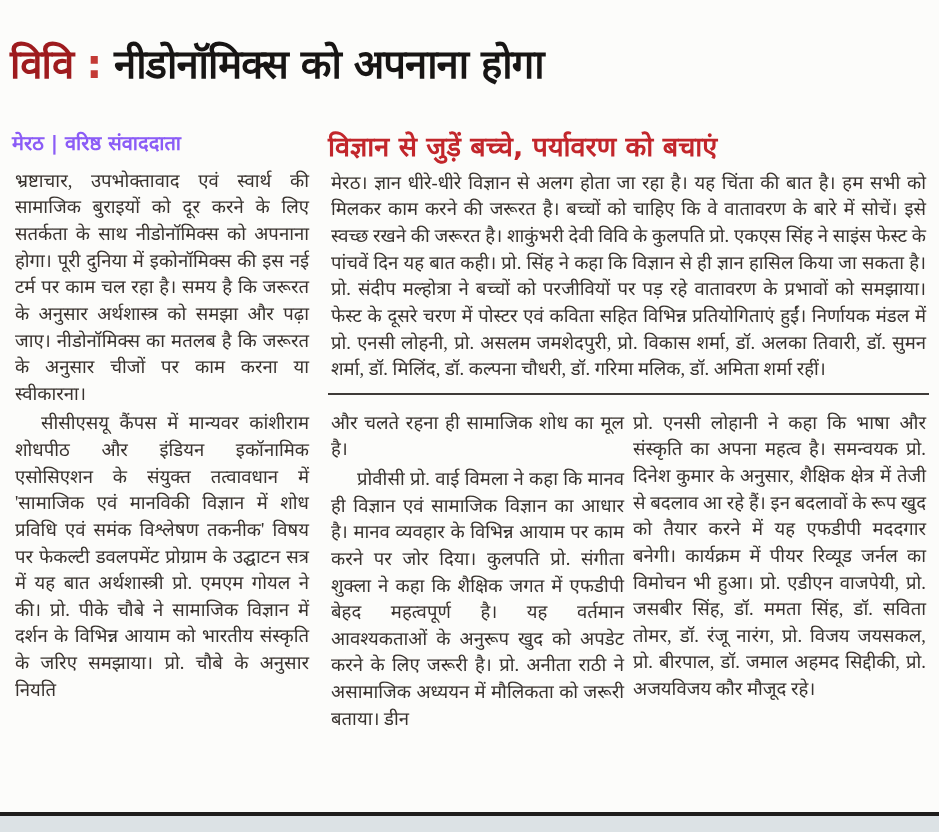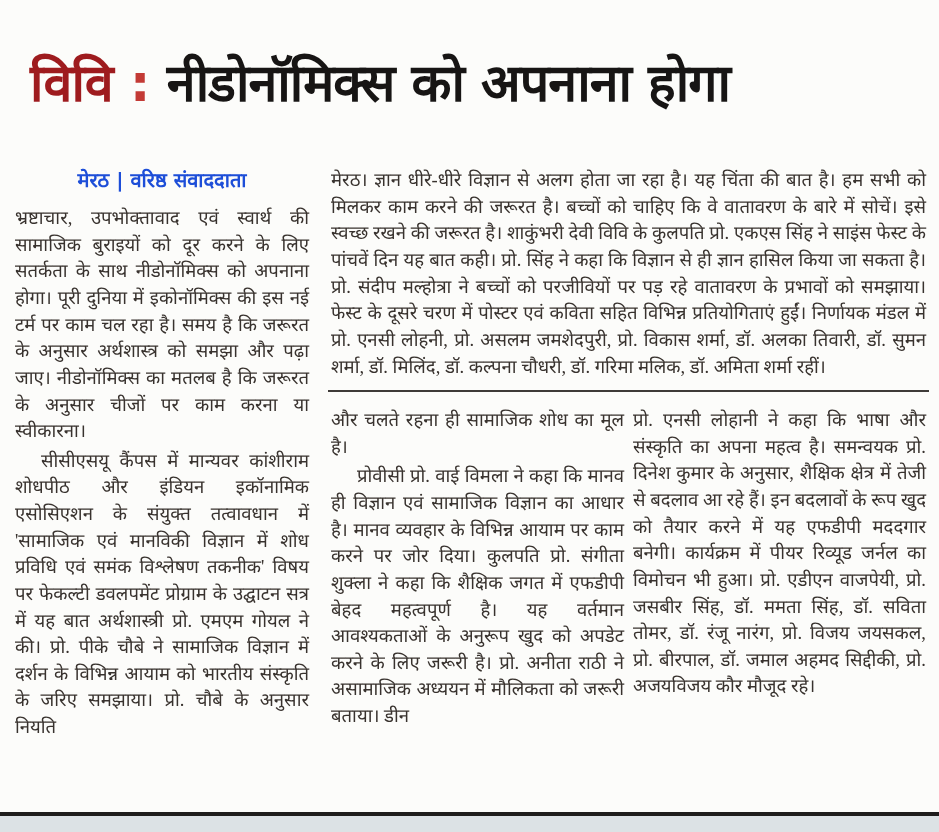--- a/index.html
+++ b/index.html
@@ -13,48 +13,46 @@
     width:939px;height:832px;
     background:#fcfcfa;
     overflow:hidden;
     font-family:"Liberation Serif", serif;
     color:var(--body);
     box-sizing:border-box;
   }
   .headline{
     padding:2px 10px 0 10px;
     font-family:"DejaVu Sans", sans-serif;
-    font-size:52px;
+    font-size:40px;
     font-weight:bold;
     line-height:1.78;
     letter-spacing:-1px;
     color:#171514;
     white-space:nowrap;
-    margin-left:20px;
   }
   .headline .accent{color:var(--accent);}
   .headline .sep{color:#c33a35;font-weight:bold;}
   .content{
     display:flex;
     padding:0 10px 0 12px;
     box-sizing:border-box;
     gap:16px;
   }
   .col-left{
     width:300px;
     flex:0 0 300px;
   }
   .byline{
     font-family:"DejaVu Sans", sans-serif;
     font-weight:bold;
     font-size:20px;
-    color:#1d4ed8;
+    color:#8b5cf6;
     margin:2px 0 12px 0;
     white-space:nowrap;
-    text-align:center;
   }
   .right-area{flex:1;min-width:0;}
   .subheadline{
     font-family:"DejaVu Sans", sans-serif;
     font-weight:bold;
     font-size:27px;
     color:var(--subhead);
     margin:0 0 6px 0;
     white-space:nowrap;
   }
@@ -98,20 +96,21 @@
 
   <div class="content">
 
     <div class="col-left">
       <div class="byline">मेरठ | वरिष्ठ संवाददाता</div>
       <p class="body-par">भ्रष्टाचार, उपभोक्तावाद एवं स्वार्थ की सामाजिक बुराइयों को दूर करने के लिए सतर्कता के साथ नीडोनॉमिक्स को अपनाना होगा। पूरी दुनिया में इकोनॉमिक्स की इस नई टर्म पर काम चल रहा है। समय है कि जरूरत के अनुसार अर्थशास्त्र को समझा और पढ़ा जाए। नीडोनॉमिक्स का मतलब है कि जरूरत के अनुसार चीजों पर काम करना या स्वीकारना।</p>
       <p class="body-par">सीसीएसयू कैंपस में मान्यवर कांशीराम शोधपीठ और इंडियन इकॉनामिक एसोसिएशन के संयुक्त तत्वावधान में 'सामाजिक एवं मानविकी विज्ञान में शोध प्रविधि एवं समंक विश्लेषण तकनीक' विषय पर फेकल्टी डवलपमेंट प्रोग्राम के उद्घाटन सत्र में यह बात अर्थशास्त्री प्रो. एमएम गोयल ने की। प्रो. पीके चौबे ने सामाजिक विज्ञान में दर्शन के विभिन्न आयाम को भारतीय संस्कृति के जरिए समझाया। प्रो. चौबे के अनुसार नियति</p>
     </div>
 
     <div class="right-area">
+      <h2 class="subheadline">विज्ञान से जुड़ें बच्चे, पर्यावरण को बचाएं</h2>
       <p class="body-par lead-par">मेरठ। ज्ञान धीरे-धीरे विज्ञान से अलग होता जा रहा है। यह चिंता की बात है। हम सभी को मिलकर काम करने की जरूरत है। बच्चों को चाहिए कि वे वातावरण के बारे में सोचें। इसे स्वच्छ रखने की जरूरत है। शाकुंभरी देवी विवि के कुलपति प्रो. एकएस सिंह ने साइंस फेस्ट के पांचवें दिन यह बात कही। प्रो. सिंह ने कहा कि विज्ञान से ही ज्ञान हासिल किया जा सकता है। प्रो. संदीप मल्होत्रा ने बच्चों को परजीवियों पर पड़ रहे वातावरण के प्रभावों को समझाया। फेस्ट के दूसरे चरण में पोस्टर एवं कविता सहित विभिन्न प्रतियोगिताएं हुईं। निर्णायक मंडल में प्रो. एनसी लोहनी, प्रो. असलम जमशेदपुरी, प्रो. विकास शर्मा, डॉ. अलका तिवारी, डॉ. सुमन शर्मा, डॉ. मिलिंद, डॉ. कल्पना चौधरी, डॉ. गरिमा मलिक, डॉ. अमिता शर्मा रहीं।</p>
 
       <hr class="divider-rule">
 
       <div class="two-cols">
         <div class="col">
           <p class="body-par">और चलते रहना ही सामाजिक शोध का मूल है।</p>
           <p class="body-par">प्रोवीसी प्रो. वाई विमला ने कहा कि मानव ही विज्ञान एवं सामाजिक विज्ञान का आधार है। मानव व्यवहार के विभिन्न आयाम पर काम करने पर जोर दिया। कुलपति प्रो. संगीता शुक्ला ने कहा कि शैक्षिक जगत में एफडीपी बेहद महत्वपूर्ण है। यह वर्तमान आवश्यकताओं के अनुरूप खुद को अपडेट करने के लिए जरूरी है। प्रो. अनीता राठी ने असामाजिक अध्ययन में मौलिकता को जरूरी बताया। डीन</p>
         </div>
         <div class="col">

